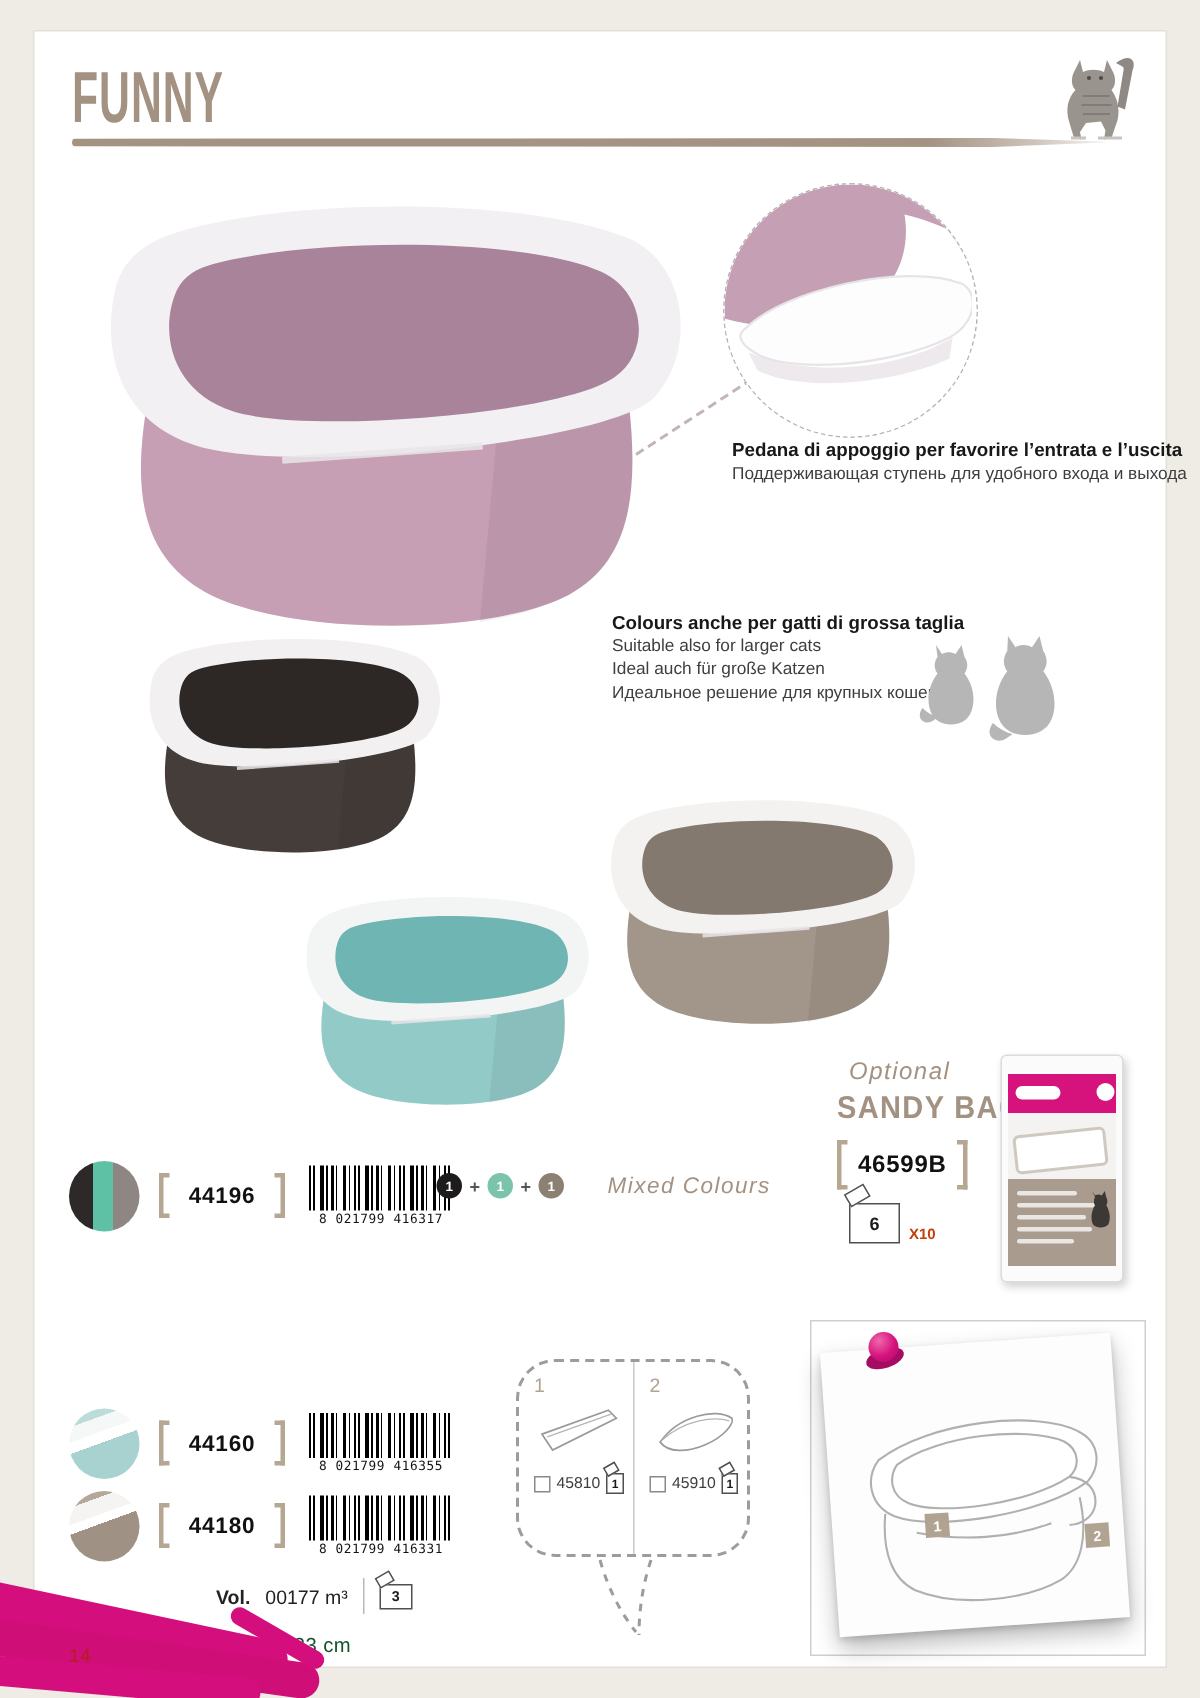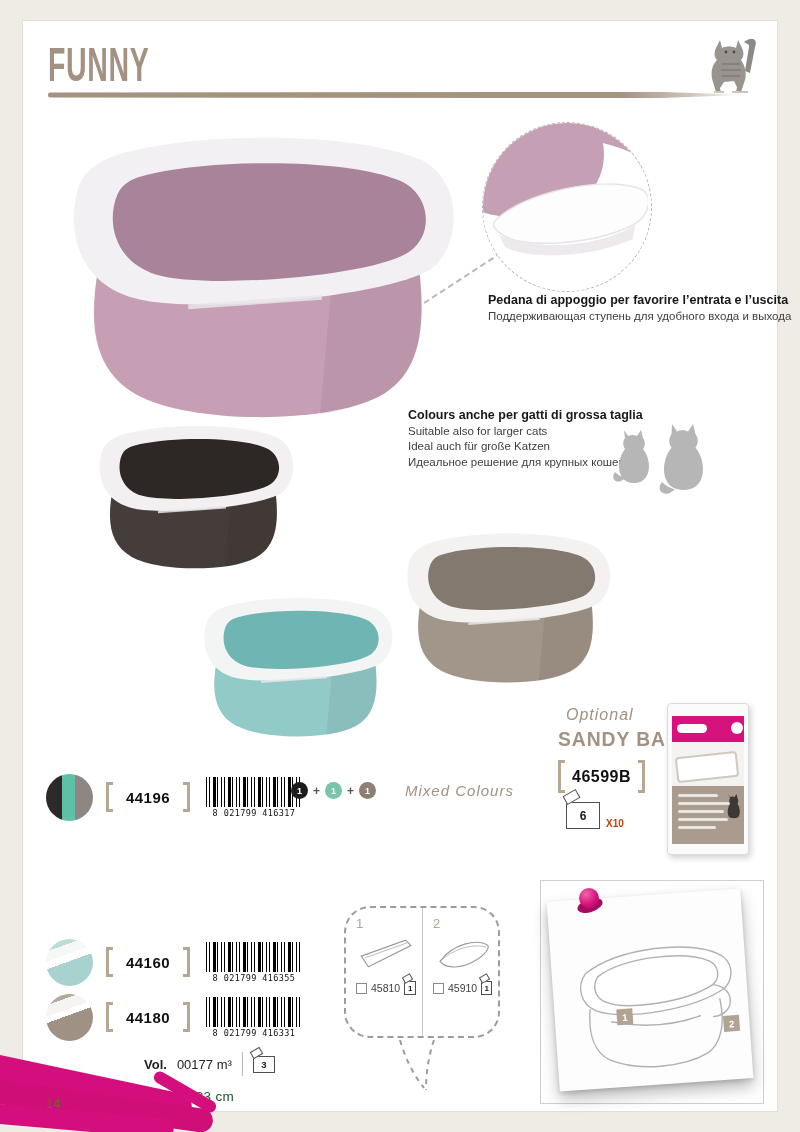--- a/index.html
+++ b/index.html
@@ -96,21 +96,21 @@
   
   .card{left:540px;top:880px;width:222px;height:222px;border:1px solid #cfcfcf;background:#fff;}
   .note{position:absolute;left:12px;top:14px;width:194px;height:190px;background:#fdfdfe;transform:rotate(-4deg);box-shadow:0 8px 16px rgba(0,0,0,.28),0 2px 4px rgba(0,0,0,.15);}
   .pin{position:absolute;left:36px;top:6px;width:30px;height:30px;z-index:3;}
   .pin .base{position:absolute;left:0;top:12px;width:26px;height:13px;border-radius:50%;background:#a50b61;transform:rotate(-18deg);}
   .pin .cap{position:absolute;left:2px;top:1px;width:20px;height:20px;border-radius:50%;background:radial-gradient(circle at 35% 30%,#f066ab,#d6127d 55%,#a50b61);}
 
   
   .brush{z-index:5;}
   .stroke{position:absolute;background:#d40f7d;border-radius:14px;}
-  .pagenum{position:absolute;left:46px;top:1097px;z-index:6;color:#4d7c0f;font-size:12.5px;letter-spacing:.5px;}
+  .pagenum{position:absolute;left:46px;top:1097px;z-index:6;color:#b91c1c;font-size:12.5px;letter-spacing:.5px;}
 </style>
 </head>
 <body>
 
 <div class="page">
 
   <svg width="0" height="0" style="position:absolute" aria-hidden="true">
     <defs>
       <symbol id="litterbox" viewBox="0 0 440 330">
         <path d="M56 148 C44 216 54 258 96 282 C150 312 292 314 350 284 C390 262 400 220 392 150 L368 118 L84 112 Z" fill="var(--body)"></path>

